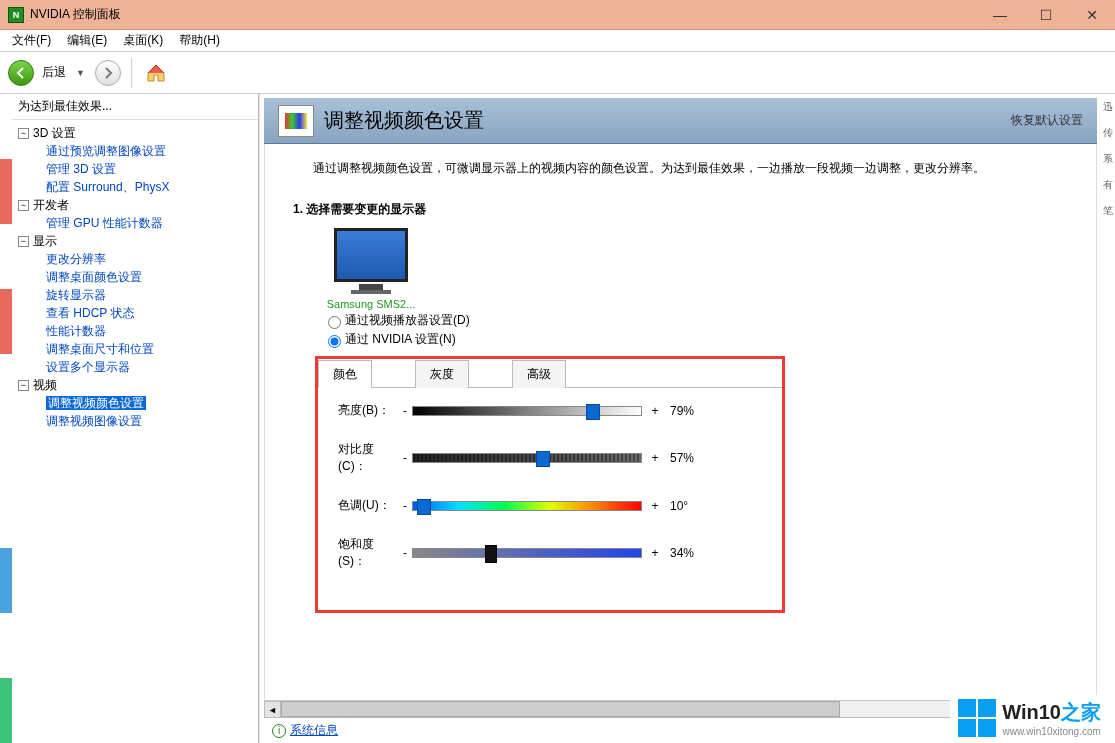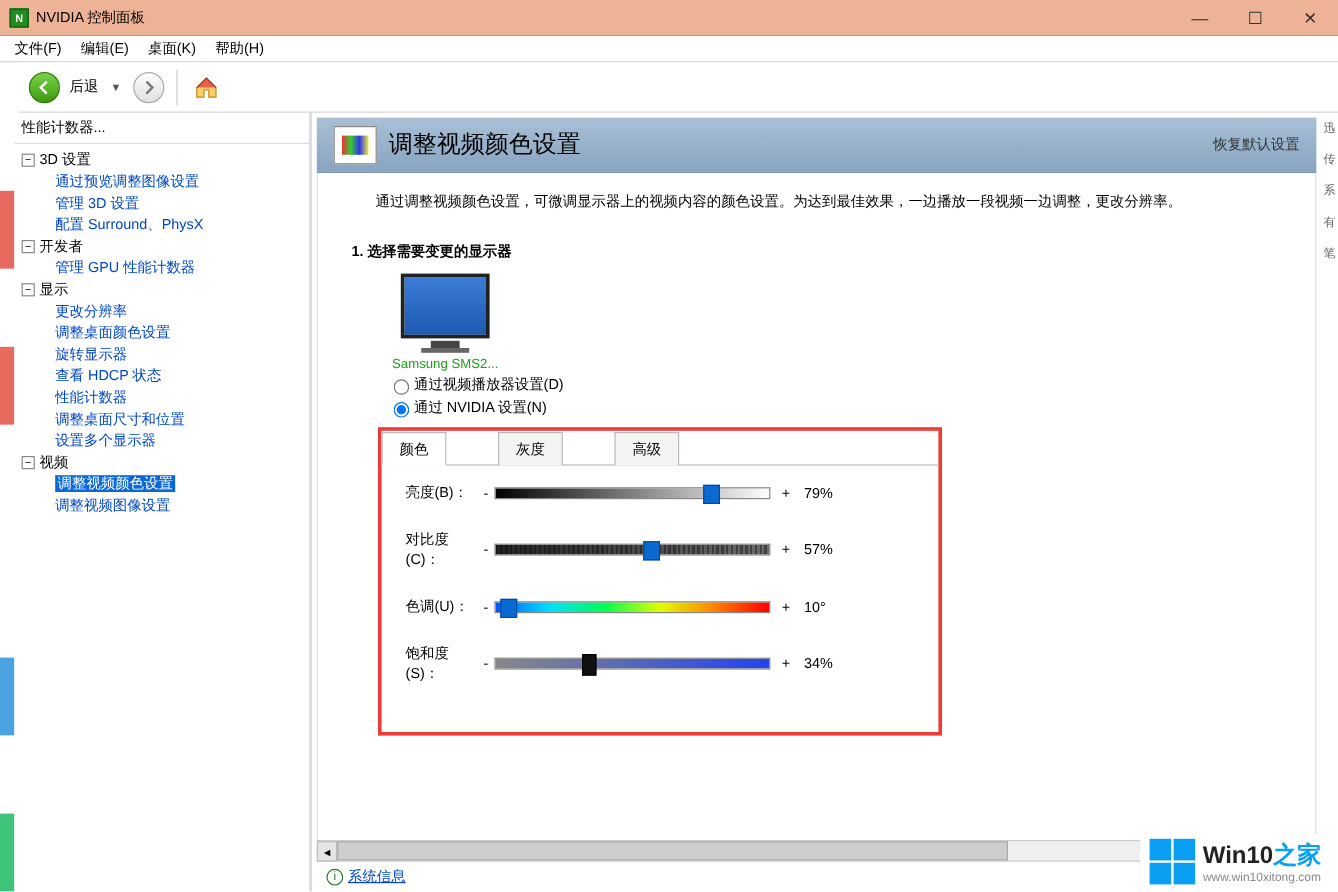--- a/index.html
+++ b/index.html
@@ -7,21 +7,21 @@
 
 .titlebar { height: 30px; background: #eeb296; display: flex; align-items: center; padding: 0 0 0 8px; border-bottom: 1px solid #d0987a; }
 .titlebar .app-icon { width: 16px; height: 16px; background: #228b22; border: 1px solid #0a5a0a; margin-right: 6px; display: inline-flex; align-items: center; justify-content: center; color: #fff; font-size: 9px; font-weight: bold; }
 .titlebar .title { flex: 1; font-size: 12px; color: #000; }
 .titlebar .win-btn { width: 46px; height: 30px; display: flex; align-items: center; justify-content: center; font-size: 14px; color: #333; }
 .titlebar .win-btn.close { width: 46px; }
 
 .menubar { height: 22px; background: #fff; display: flex; align-items: center; padding: 0 4px; border-bottom: 1px solid #d0d0d0; font-size: 12px; }
 .menubar span { padding: 2px 8px; }
 
-.toolbar { height: 42px; background: #fff; display: flex; align-items: center; padding: 0 8px; border-bottom: 1px solid #d0d0d0; gap: 4px; margin-left: 16px; }
+.toolbar { height: 42px; background: #fff; display: flex; align-items: center; padding: 0 8px; border-bottom: 1px solid #d0d0d0; gap: 4px; }
 .toolbar .nav-btn { width: 26px; height: 26px; border-radius: 50%; background: linear-gradient(#fefefe,#e0e0e0); border: 1px solid #aaa; display: flex; align-items: center; justify-content: center; }
 .toolbar .nav-btn.back { background: linear-gradient(#7ad24a,#3c9a0f); border-color: #2e7a0a; color: #fff; }
 .toolbar .back-label { margin: 0 6px 0 4px; font-size: 12px; }
 .toolbar .sep { width: 1px; height: 30px; background: #d0d0d0; margin: 0 6px; }
 .toolbar .home-btn { width: 28px; height: 28px; display: flex; align-items: center; justify-content: center; border: 1px solid transparent; }
 
 .body-area { display: flex; height: 649px; }
 .left-col { width: 12px; background: #fff; display: flex; flex-direction: column; }
 .left-col .stripe { flex: 1; }
 .left-col .s1 { background: #e86a5f; }
@@ -147,21 +147,21 @@
       <div class="stripe s1"></div>
       <div class="stripe s2"></div>
       <div class="stripe s2"></div>
       <div class="stripe s2"></div>
       <div class="stripe s4"></div>
       <div class="stripe s2"></div>
       <div class="stripe s5"></div>
   </div>
 
   <div class="sidebar">
-    <div class="sidebar-hdr">性能计数器...</div>
+    <div class="sidebar-hdr">为达到最佳效果...</div>
     <div class="tree">
 
       <div class="group">
         <div class="node">
             <span class="toggle">−</span>
             <span class="label">3D 设置</span>
           </div>
         <div class="child"><a>通过预览调整图像设置</a></div>
         <div class="child"><a>管理 3D 设置</a></div>
         <div class="child"><a>配置 Surround、PhysX</a></div>

